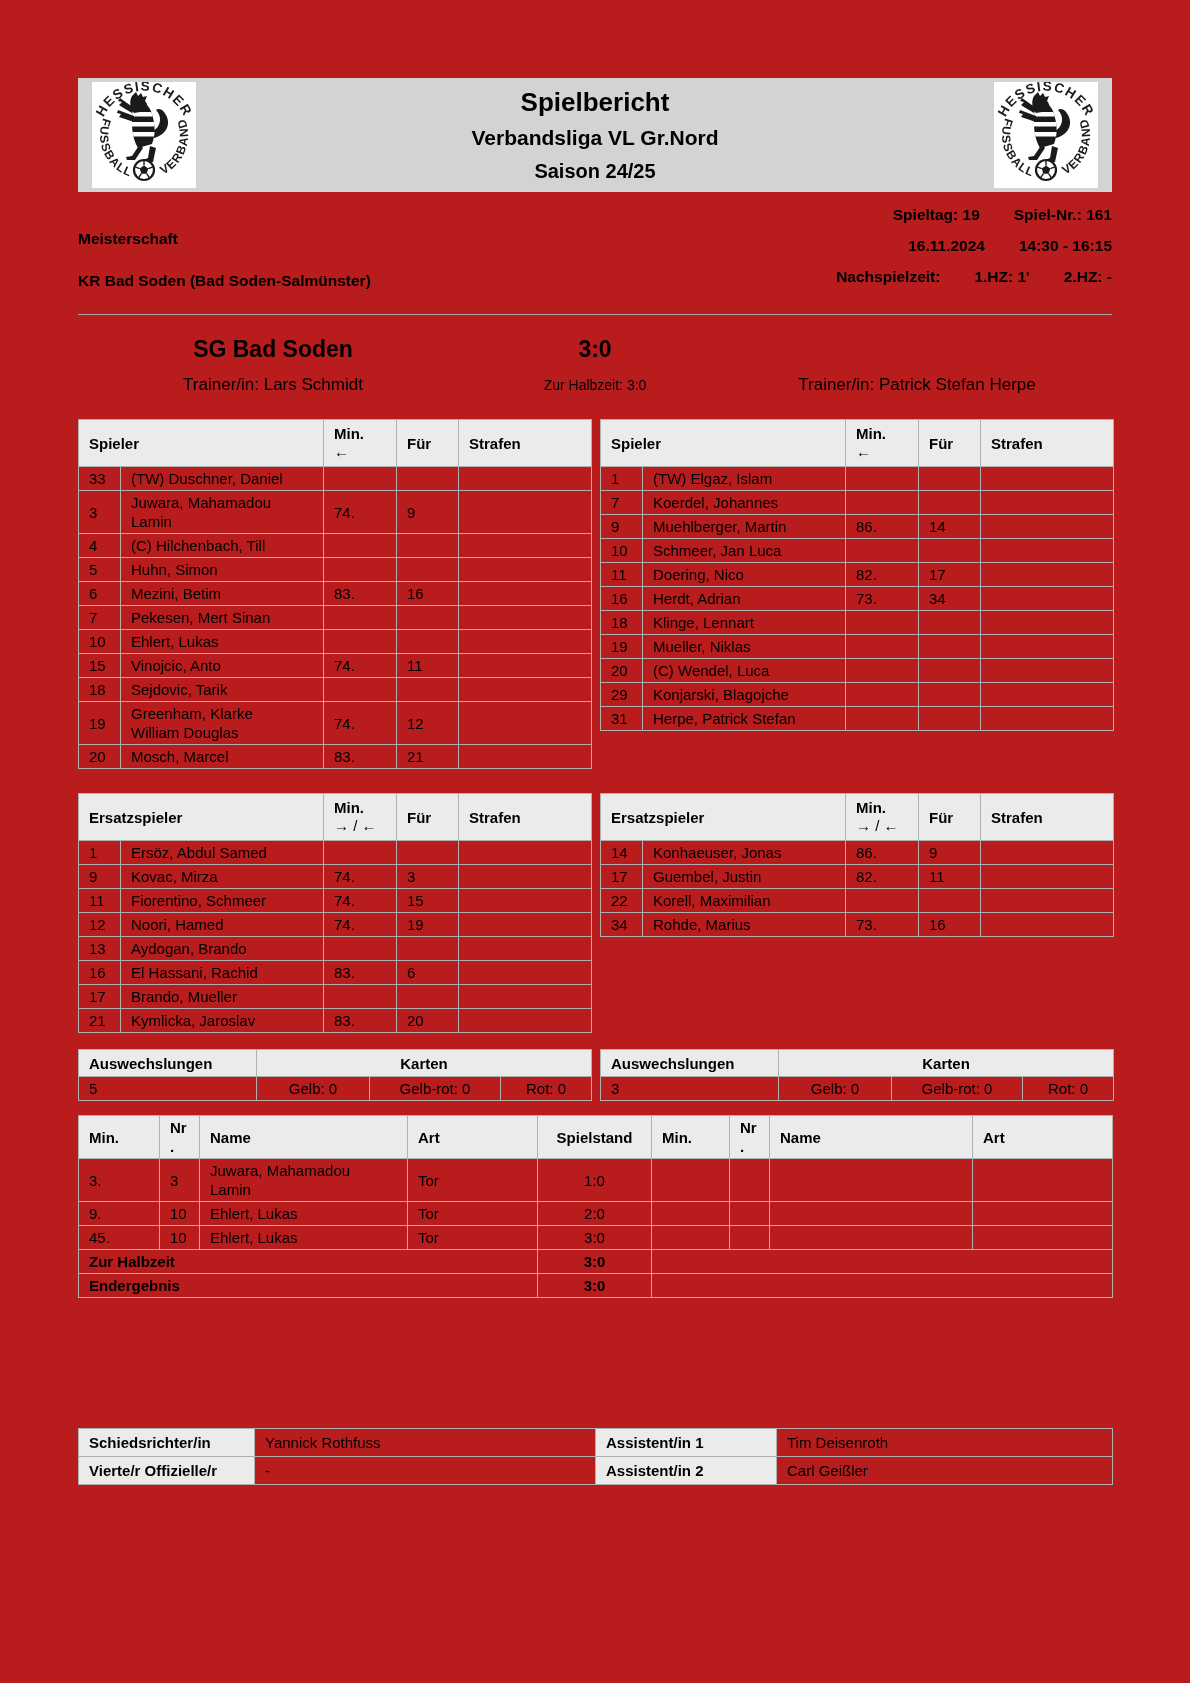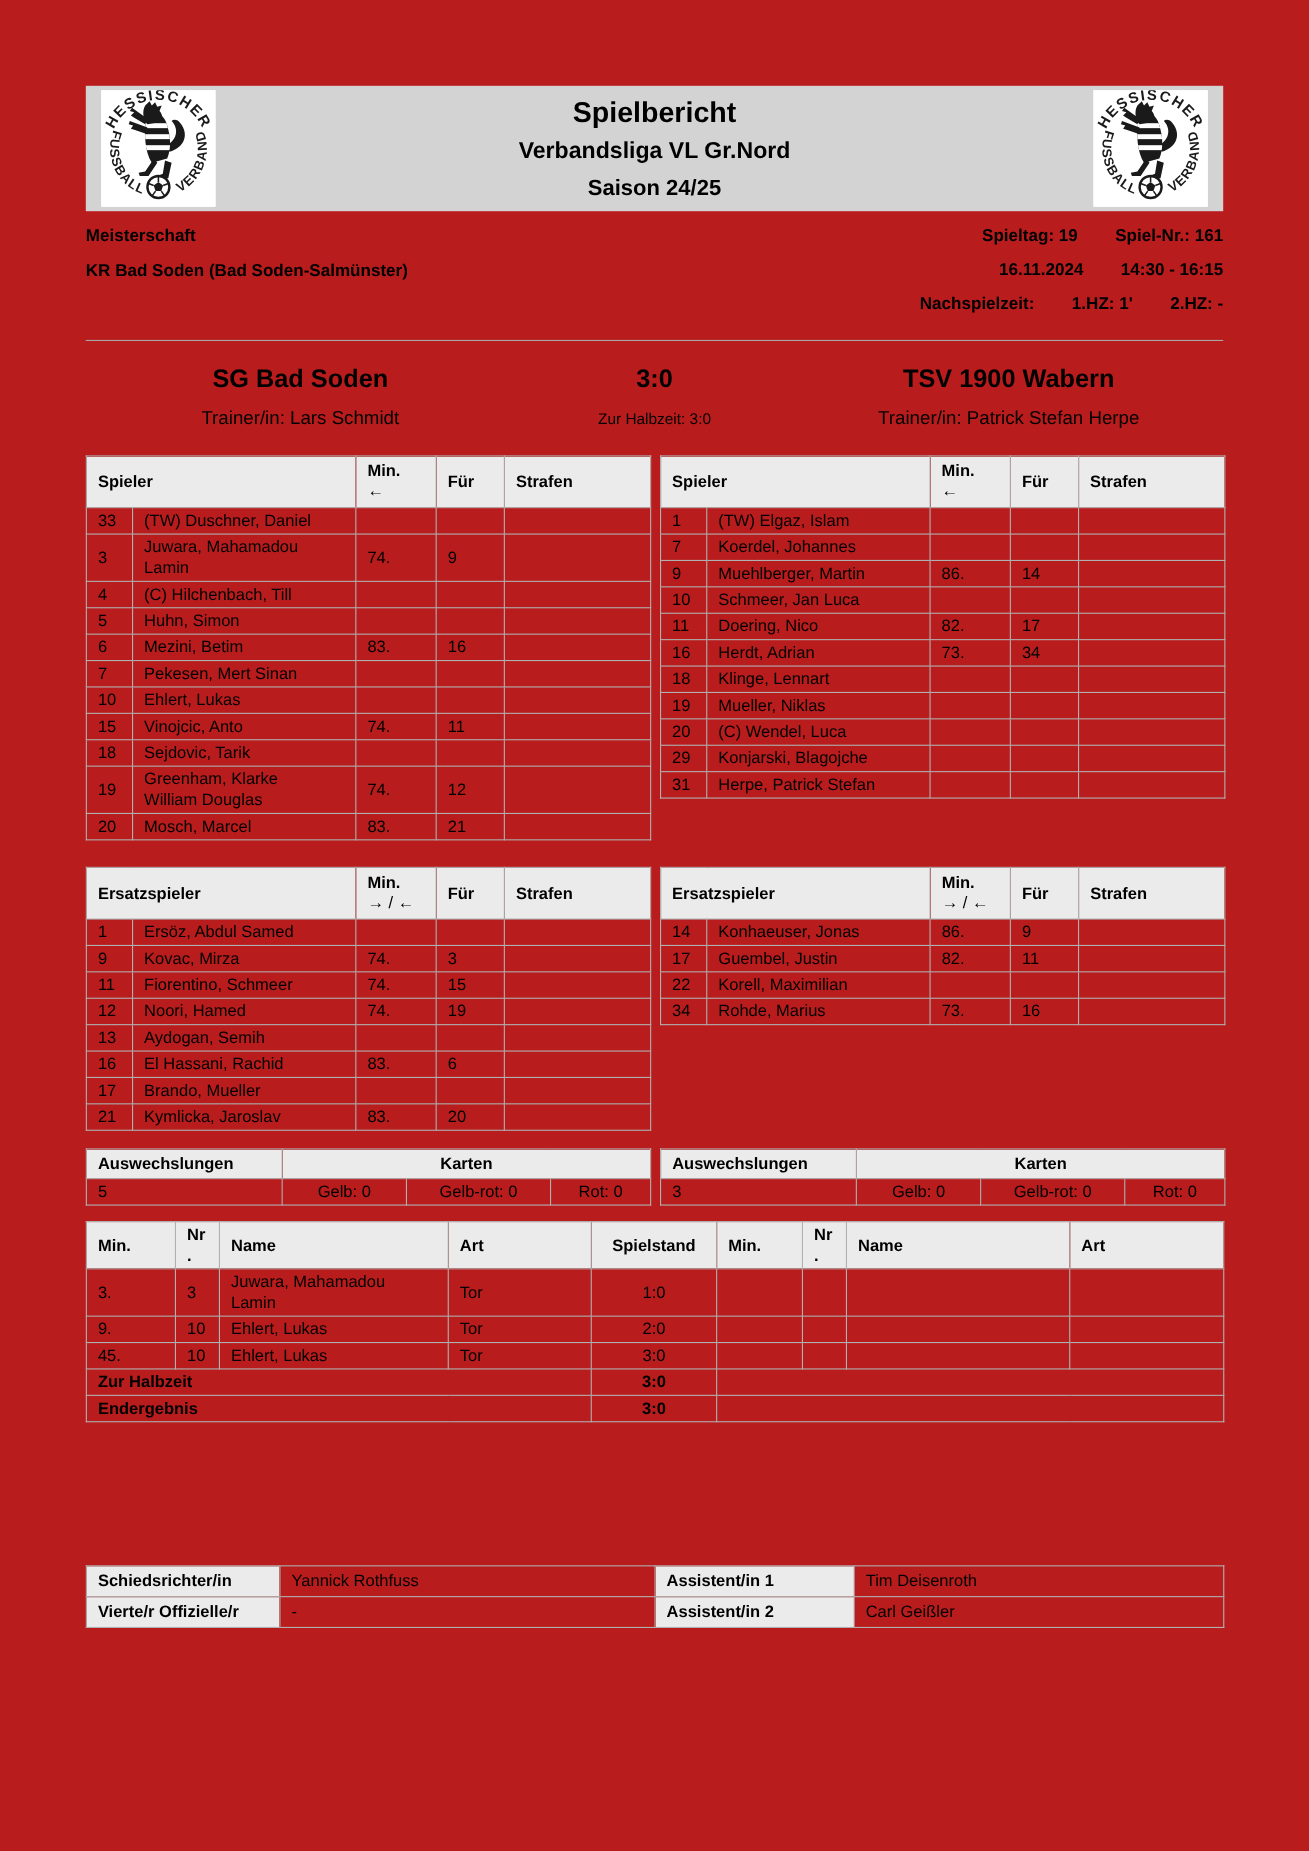--- a/index.html
+++ b/index.html
@@ -10,21 +10,21 @@
   
   .band { margin-top:78px; height:114px; background:#d3d3d3; display:flex; align-items:center; }
   .logo-box { width:104px; height:106px; background:#fff; margin:0 14px; flex:0 0 auto; }
   .titles { flex:1; text-align:center; }
   .t1 { font-size:26px; font-weight:bold; line-height:1; }
   .t2 { font-size:21px; font-weight:bold; margin-top:12px; line-height:1; }
   .t3 { font-size:20px; font-weight:bold; margin-top:13px; line-height:1; }
 
   
   .meta { margin-top:14px; display:flex; justify-content:space-between; font-weight:bold; font-size:15.5px; }
-  .meta-left div { margin-bottom:14px; }
+  .meta-left div { margin-bottom:14px;margin-top:24px; }
   .meta-right .line { display:flex; justify-content:flex-end; gap:34px; margin-bottom:13px; }
 
   .rule { border:none; border-top:1px solid #a6a6a6; margin:10px 0 0 0; }
 
   
   .teams { margin-top:22px; display:grid; grid-template-columns:390px 254px 390px; align-items:end; }
   .team-name, .score { font-size:23px; font-weight:bold; text-align:center; line-height:1.1; }
   .trainers { margin-top:13px; display:grid; grid-template-columns:390px 254px 390px; align-items:center; }
   .trainer { font-size:17px; text-align:center; }
   .halftime { font-size:14px; text-align:center; }
@@ -150,21 +150,20 @@
           <span>2.HZ: -</span>
         </div>
       </div>
     </div>
 
     <hr class="rule">
 
     <div class="teams">
       <div class="team-name">SG Bad Soden</div>
       <div class="score">3:0</div>
-      <div class="team-name">TSV 1900 Wabern</div>
     </div>
     <div class="trainers">
       <div class="trainer">Trainer/in: Lars Schmidt</div>
       <div class="halftime">Zur Halbzeit: 3:0</div>
       <div class="trainer">Trainer/in: Patrick Stefan Herpe</div>
     </div>
 
     <div class="cols">
       <table class="roster">
         <colgroup>
@@ -434,21 +433,21 @@
   <tr>
     <td class="c-nr">12</td>
     <td class="c-name">Noori, Hamed</td>
     <td class="c-min">74.</td>
     <td class="c-fuer">19</td>
     <td class="c-strafen"></td>
   </tr>
 
   <tr>
     <td class="c-nr">13</td>
-    <td class="c-name">Aydogan, Semih</td>
+    <td class="c-name">Aydogan, Brando</td>
     <td class="c-min"></td>
     <td class="c-fuer"></td>
     <td class="c-strafen"></td>
   </tr>
 
   <tr>
     <td class="c-nr">16</td>
     <td class="c-name">El Hassani, Rachid</td>
     <td class="c-min">83.</td>
     <td class="c-fuer">6</td>

